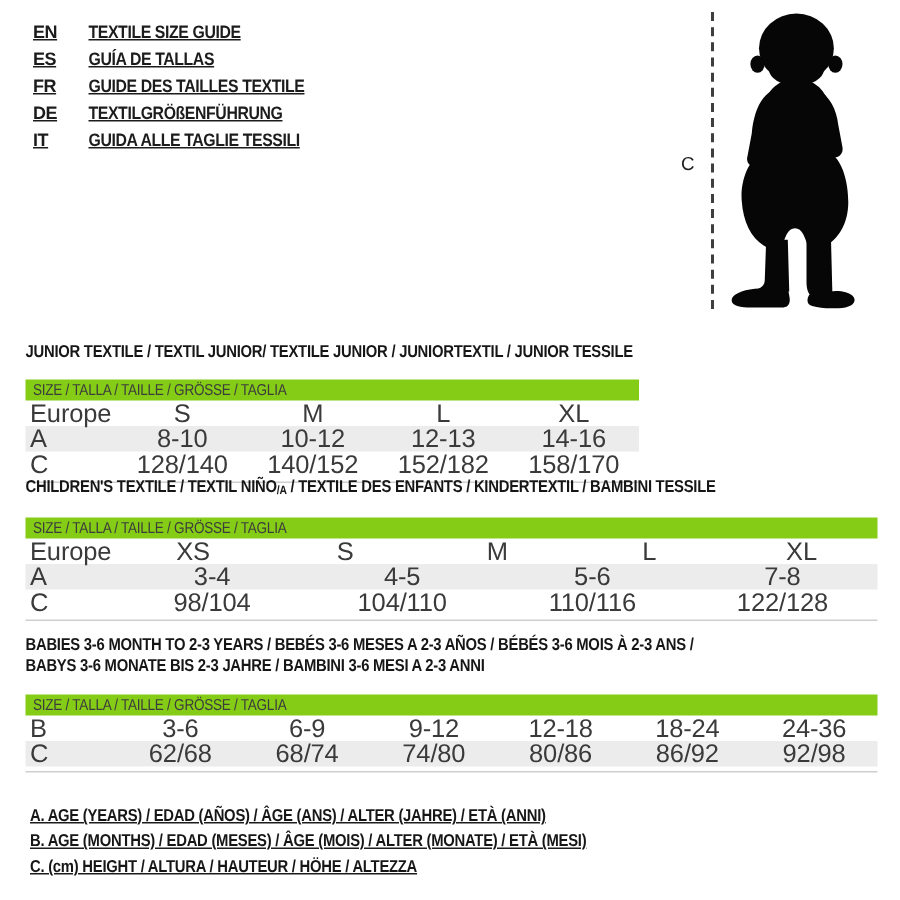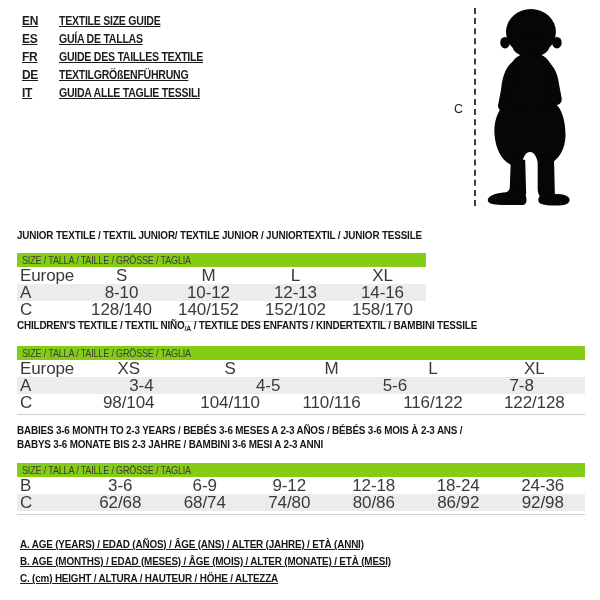--- a/index.html
+++ b/index.html
@@ -112,21 +112,21 @@
     <div class="cell label">A</div>
     <div class="cell">8-10</div>
     <div class="cell">10-12</div>
     <div class="cell">12-13</div>
     <div class="cell">14-16</div>
   </div>
   <div class="trow">
     <div class="cell label">C</div>
     <div class="cell">128/140</div>
     <div class="cell">140/152</div>
-    <div class="cell">152/102</div>
+    <div class="cell">152/182</div>
     <div class="cell">158/170</div>
   </div>
 </div>
 
 <div class="size-table t2">
   <div class="ttitle">
     <span>CHILDREN'S TEXTILE / TEXTIL NIÑO</span><span class="subsize">/A</span><span> / TEXTILE DES ENFANTS / KINDERTEXTIL / BAMBINI TESSILE</span>
   </div>
   <div class="band">
     <span class="band-text">SIZE / TALLA / TAILLE / GRÖSSE / TAGLIA</span>
@@ -144,21 +144,20 @@
     <div class="cell">3-4</div>
     <div class="cell">4-5</div>
     <div class="cell">5-6</div>
     <div class="cell">7-8</div>
   </div>
   <div class="trow">
     <div class="cell label">C</div>
     <div class="cell">98/104</div>
     <div class="cell">104/110</div>
     <div class="cell">110/116</div>
-    <div class="cell">116/122</div>
     <div class="cell">122/128</div>
   </div>
 </div>
 
 <div class="size-table t3">
   <div class="ttitle">
     <div>BABIES 3-6 MONTH TO 2-3 YEARS / BEBÉS 3-6 MESES A 2-3 AÑOS / BÉBÉS 3-6 MOIS À 2-3 ANS /</div>
     <div>BABYS 3-6 MONATE BIS 2-3 JAHRE / BAMBINI 3-6 MESI A 2-3 ANNI</div>
   </div>
   <div class="band">

